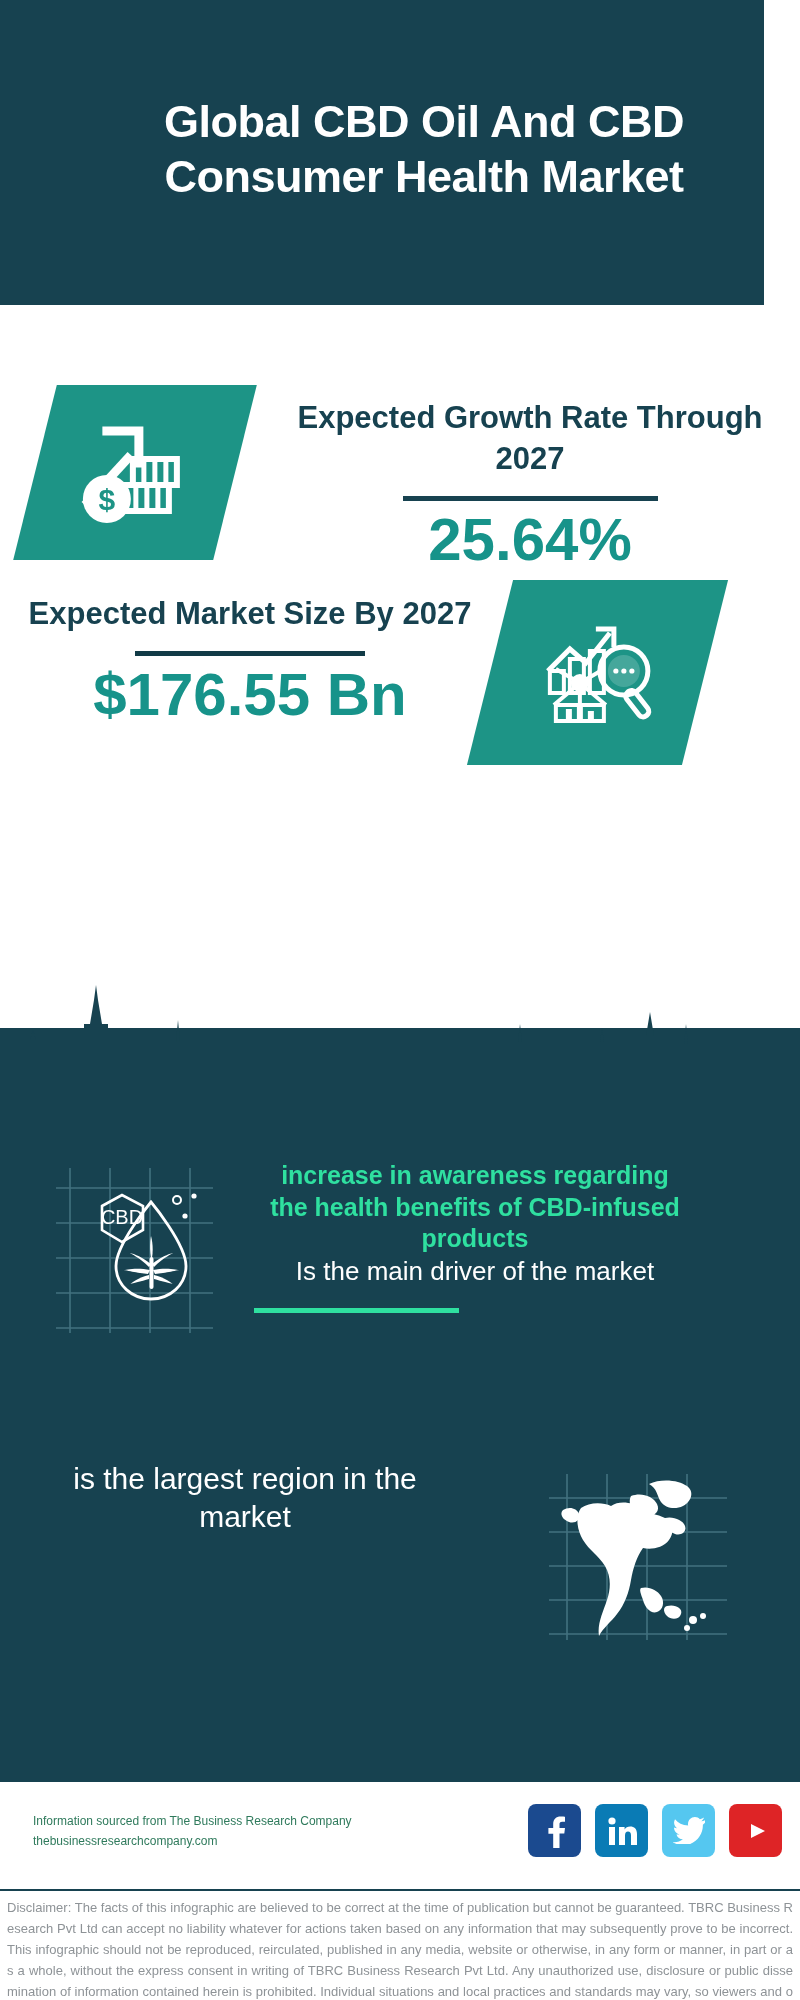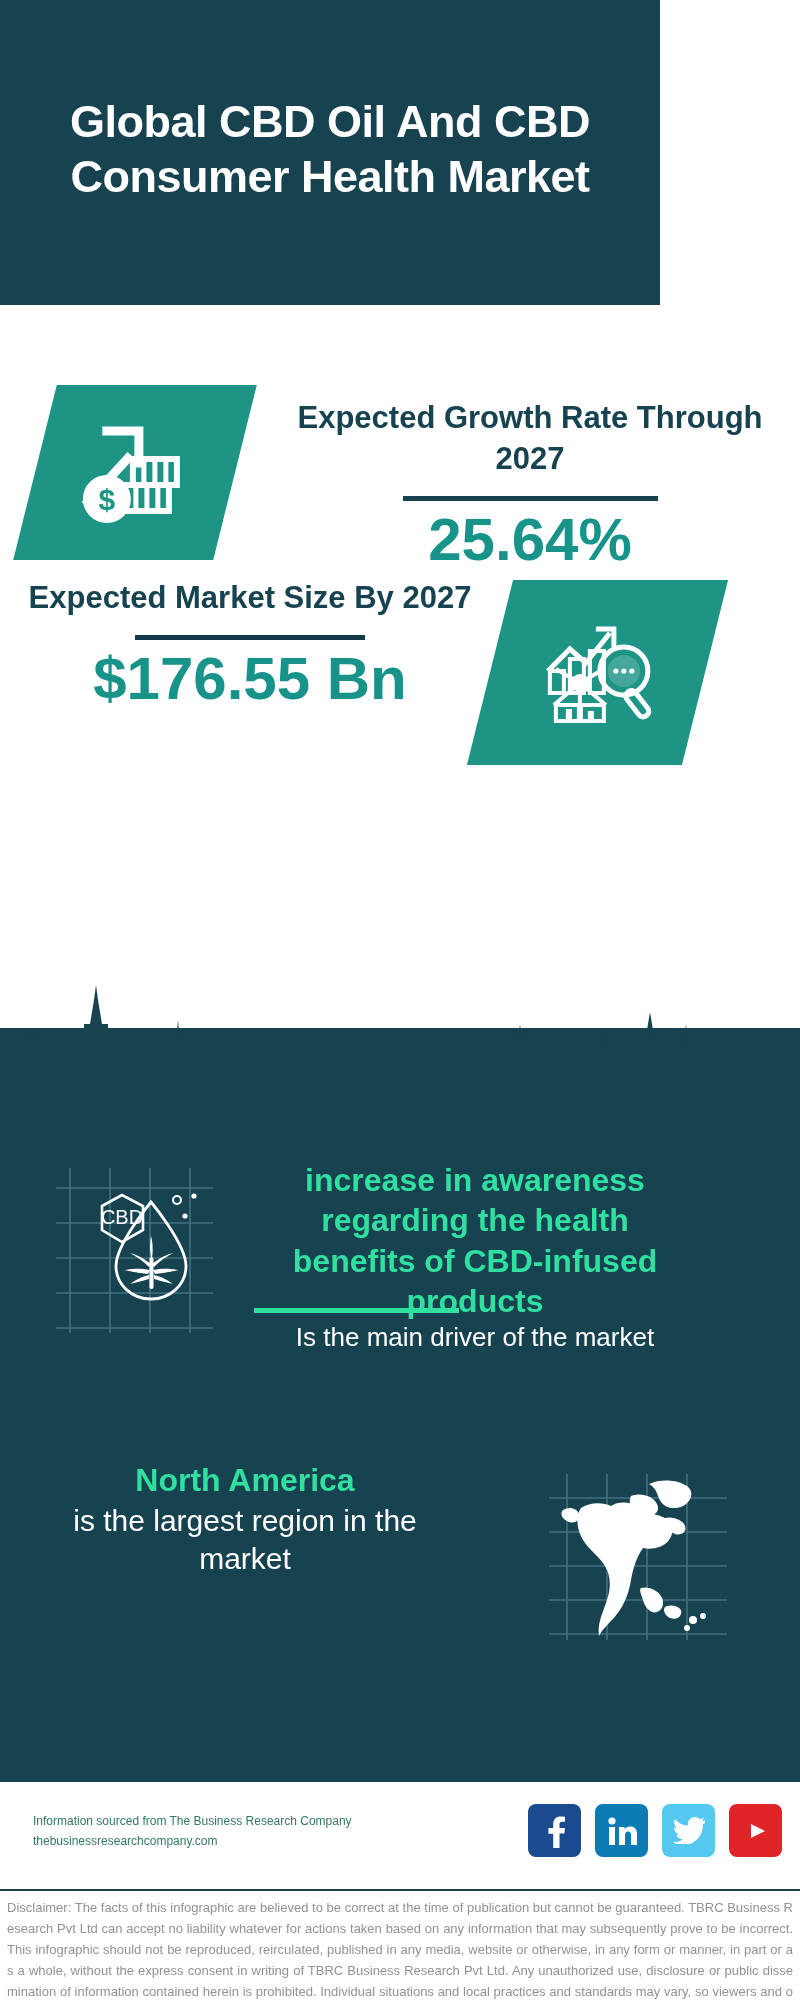--- a/index.html
+++ b/index.html
@@ -7,21 +7,21 @@
   body {
     font-family: "Liberation Sans", sans-serif;
     background:#ffffff;
     position:relative;
     overflow:hidden;
   }
   .page { width:800px; height:2000px; position:relative; background:#ffffff; }
 
   
   .header {
-    position:absolute; top:0; left:0; width:660px; height:305px;
+    position:absolute; top:0; left:0; width:764px; height:305px;
     background:#174250;
     display:flex; align-items:center; justify-content:flex-end;
   }
   .header-title {
     color:#ffffff;
     font-size:45px;
     font-weight:bold;
     line-height:1.22;
     text-align:center;
     letter-spacing:-0.5px;
@@ -56,21 +56,21 @@
     margin:16px auto 6px auto;
   }
   .stat-value {
     color:#17938a;
     font-size:60px; font-weight:bold; line-height:1.1;
   }
 
   
   .stat-size { position:absolute; top:560px; left:0; width:800px; height:225px; }
   .size-text {
-    position:absolute; left:25px; top:10px; width:450px; text-align:center;
+    position:absolute; left:25px; top:26px; width:450px; text-align:center;
   }
   .size-text .rule { width:230px; background:#123b47; }
   .para-tile.right {
     left:490px; top:20px; width:215px; height:185px;
     transform: skewX(-14deg);
   }
   .para-tile.right .ico { transform: skewX(14deg); }
 
   
   .dark-panel {
@@ -85,21 +85,21 @@
   .driver {
     position:absolute; top:1150px; left:0; width:800px;
   }
   .driver-icon {
     position:absolute; left:48px; top:8px; width:170px; height:175px;
   }
   .driver-text {
     position:absolute; left:265px; top:10px; width:420px; text-align:center;
   }
   .driver-main {
-    color:#2fe0a0; font-size:32px; font-weight:bold; line-height:1.26;
+    color:#2fe0a0; font-size:25px; font-weight:bold; line-height:1.26;
   }
   .driver-sub {
     color:#ffffff; font-size:26px; font-weight:normal; line-height:1.28;
   }
   .green-rule {
     position:absolute; left:254px; top:1308px;
     width:205px; height:5px; background:#2fe0a0;
   }
 
   
@@ -255,21 +255,20 @@
     </svg>
     <div class="driver-text">
       <div class="driver-main">increase in  awareness regarding the health benefits of CBD-infused products</div>
       <div class="driver-sub">Is the main driver of the market</div>
     </div>
   </div>
   <div class="green-rule"></div>
 
   <div class="region">
     <div class="region-text">
-      <div class="region-name">North America</div>
       <div class="region-sub">is the largest region in the market</div>
     </div>
     <svg class="region-map" viewBox="0 0 185 170">
       <g stroke="#4a7a88" stroke-width="1.6" opacity="0.85">
         <line x1="4" y1="28" x2="182" y2="28"></line>
         <line x1="4" y1="62" x2="182" y2="62"></line>
         <line x1="4" y1="96" x2="182" y2="96"></line>
         <line x1="4" y1="130" x2="182" y2="130"></line>
         <line x1="4" y1="164" x2="182" y2="164"></line>
         <line x1="22" y1="4" x2="22" y2="170"></line>

